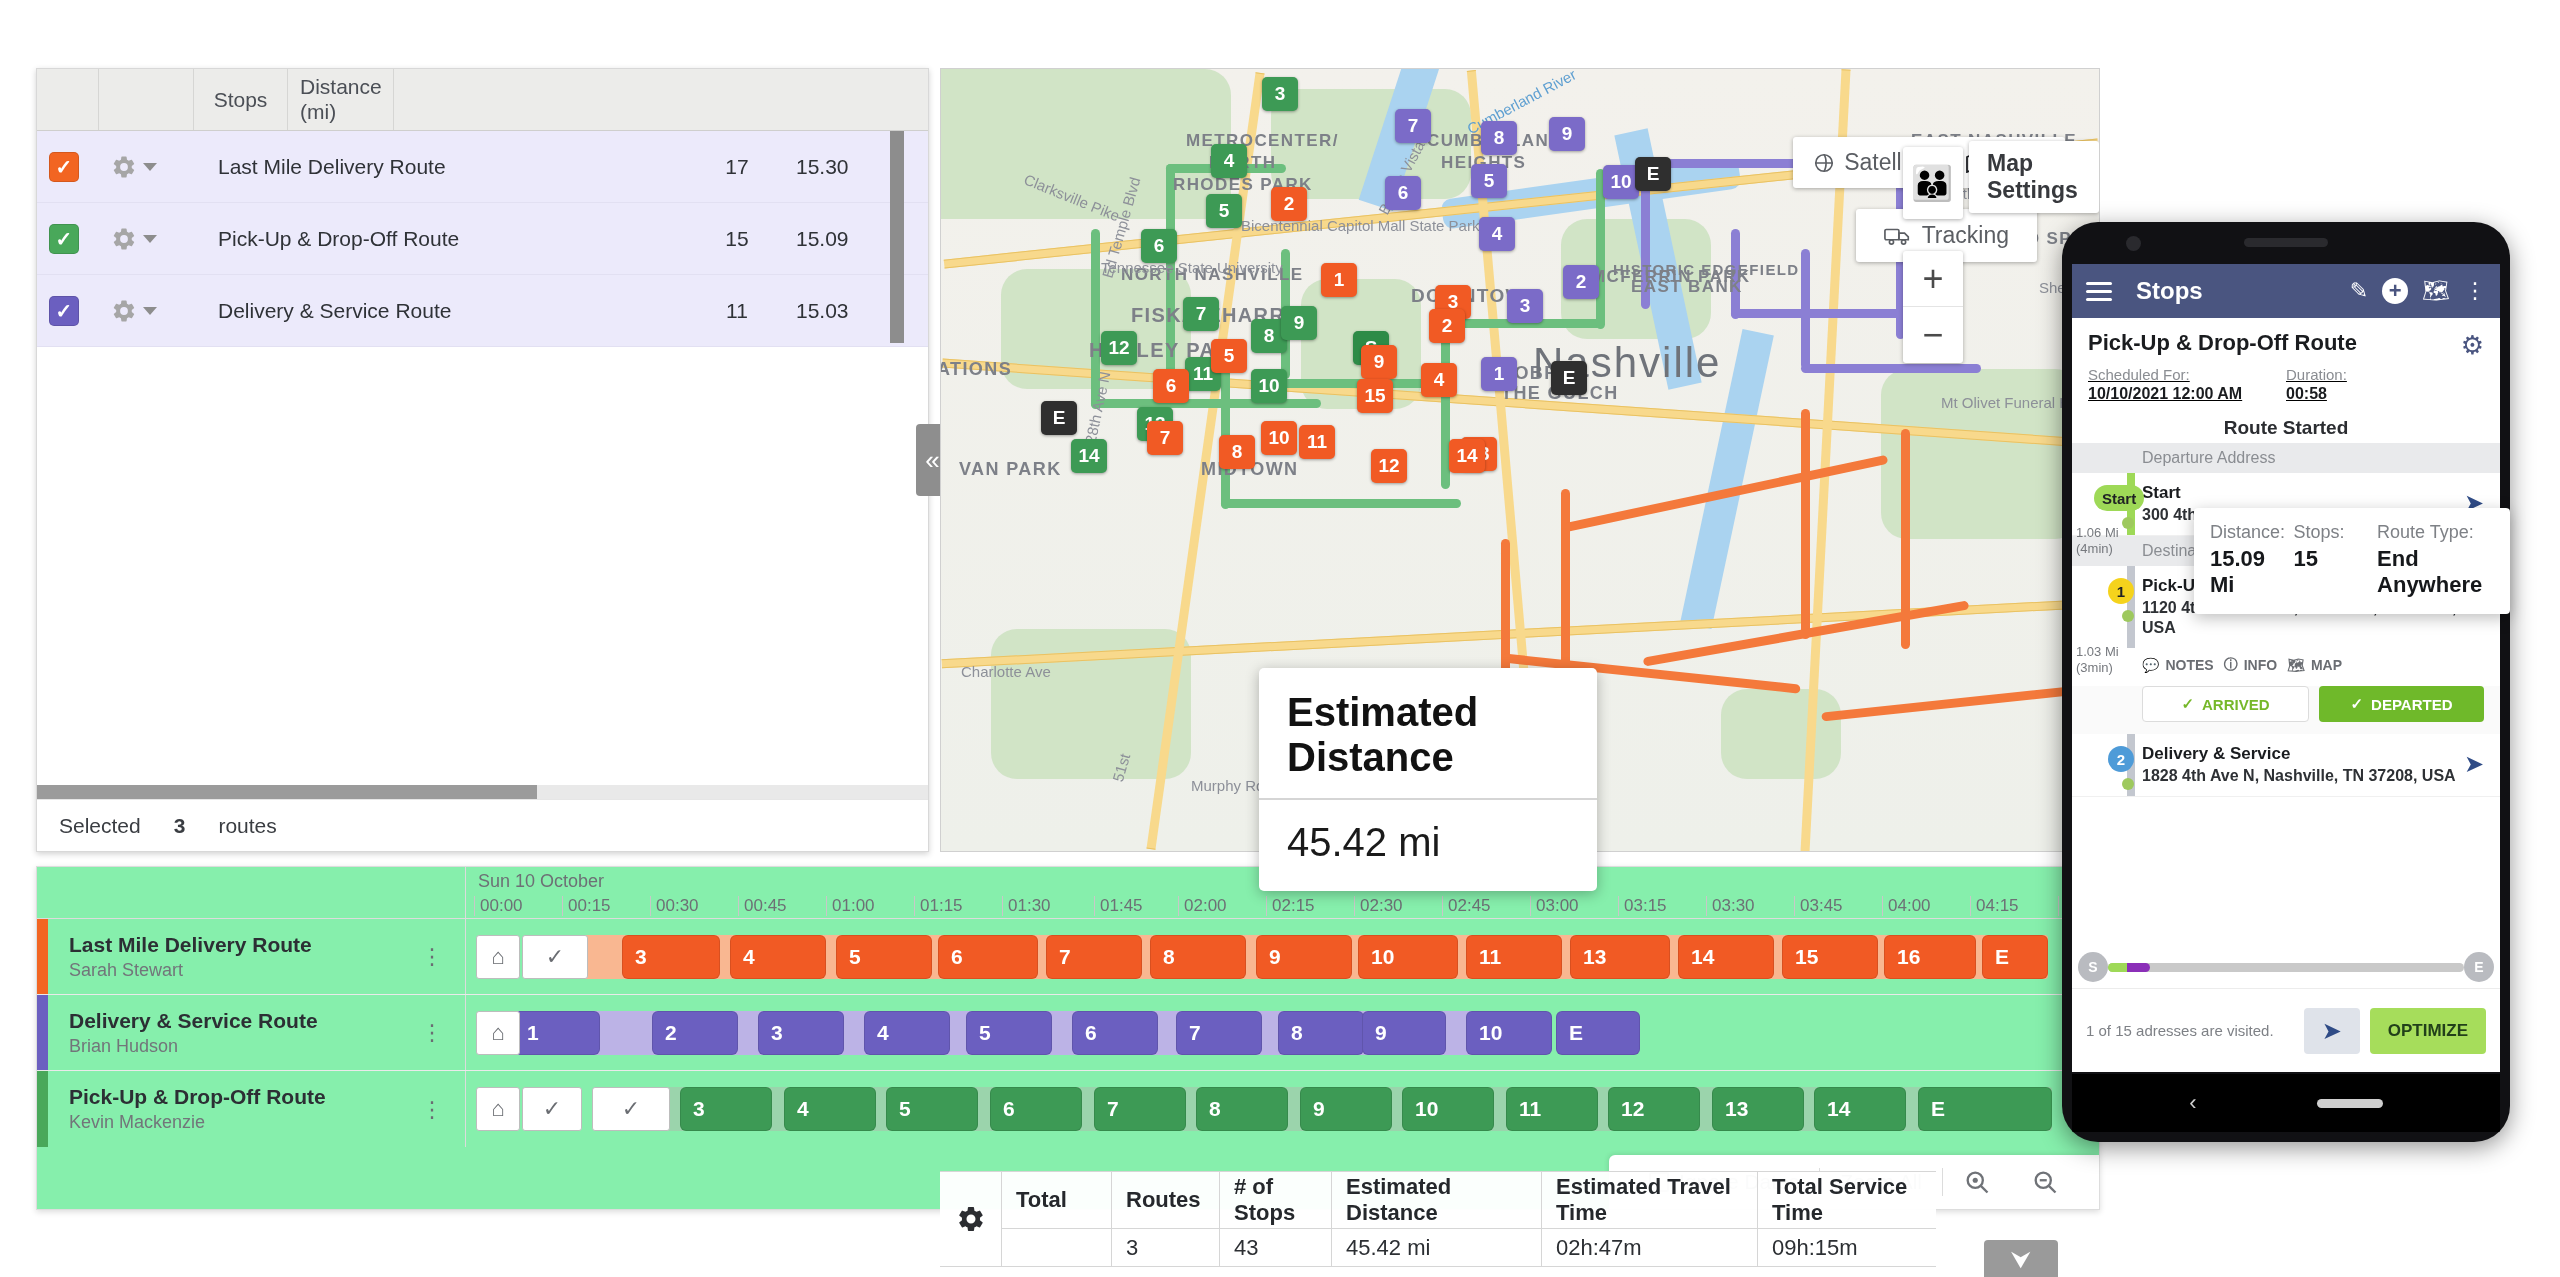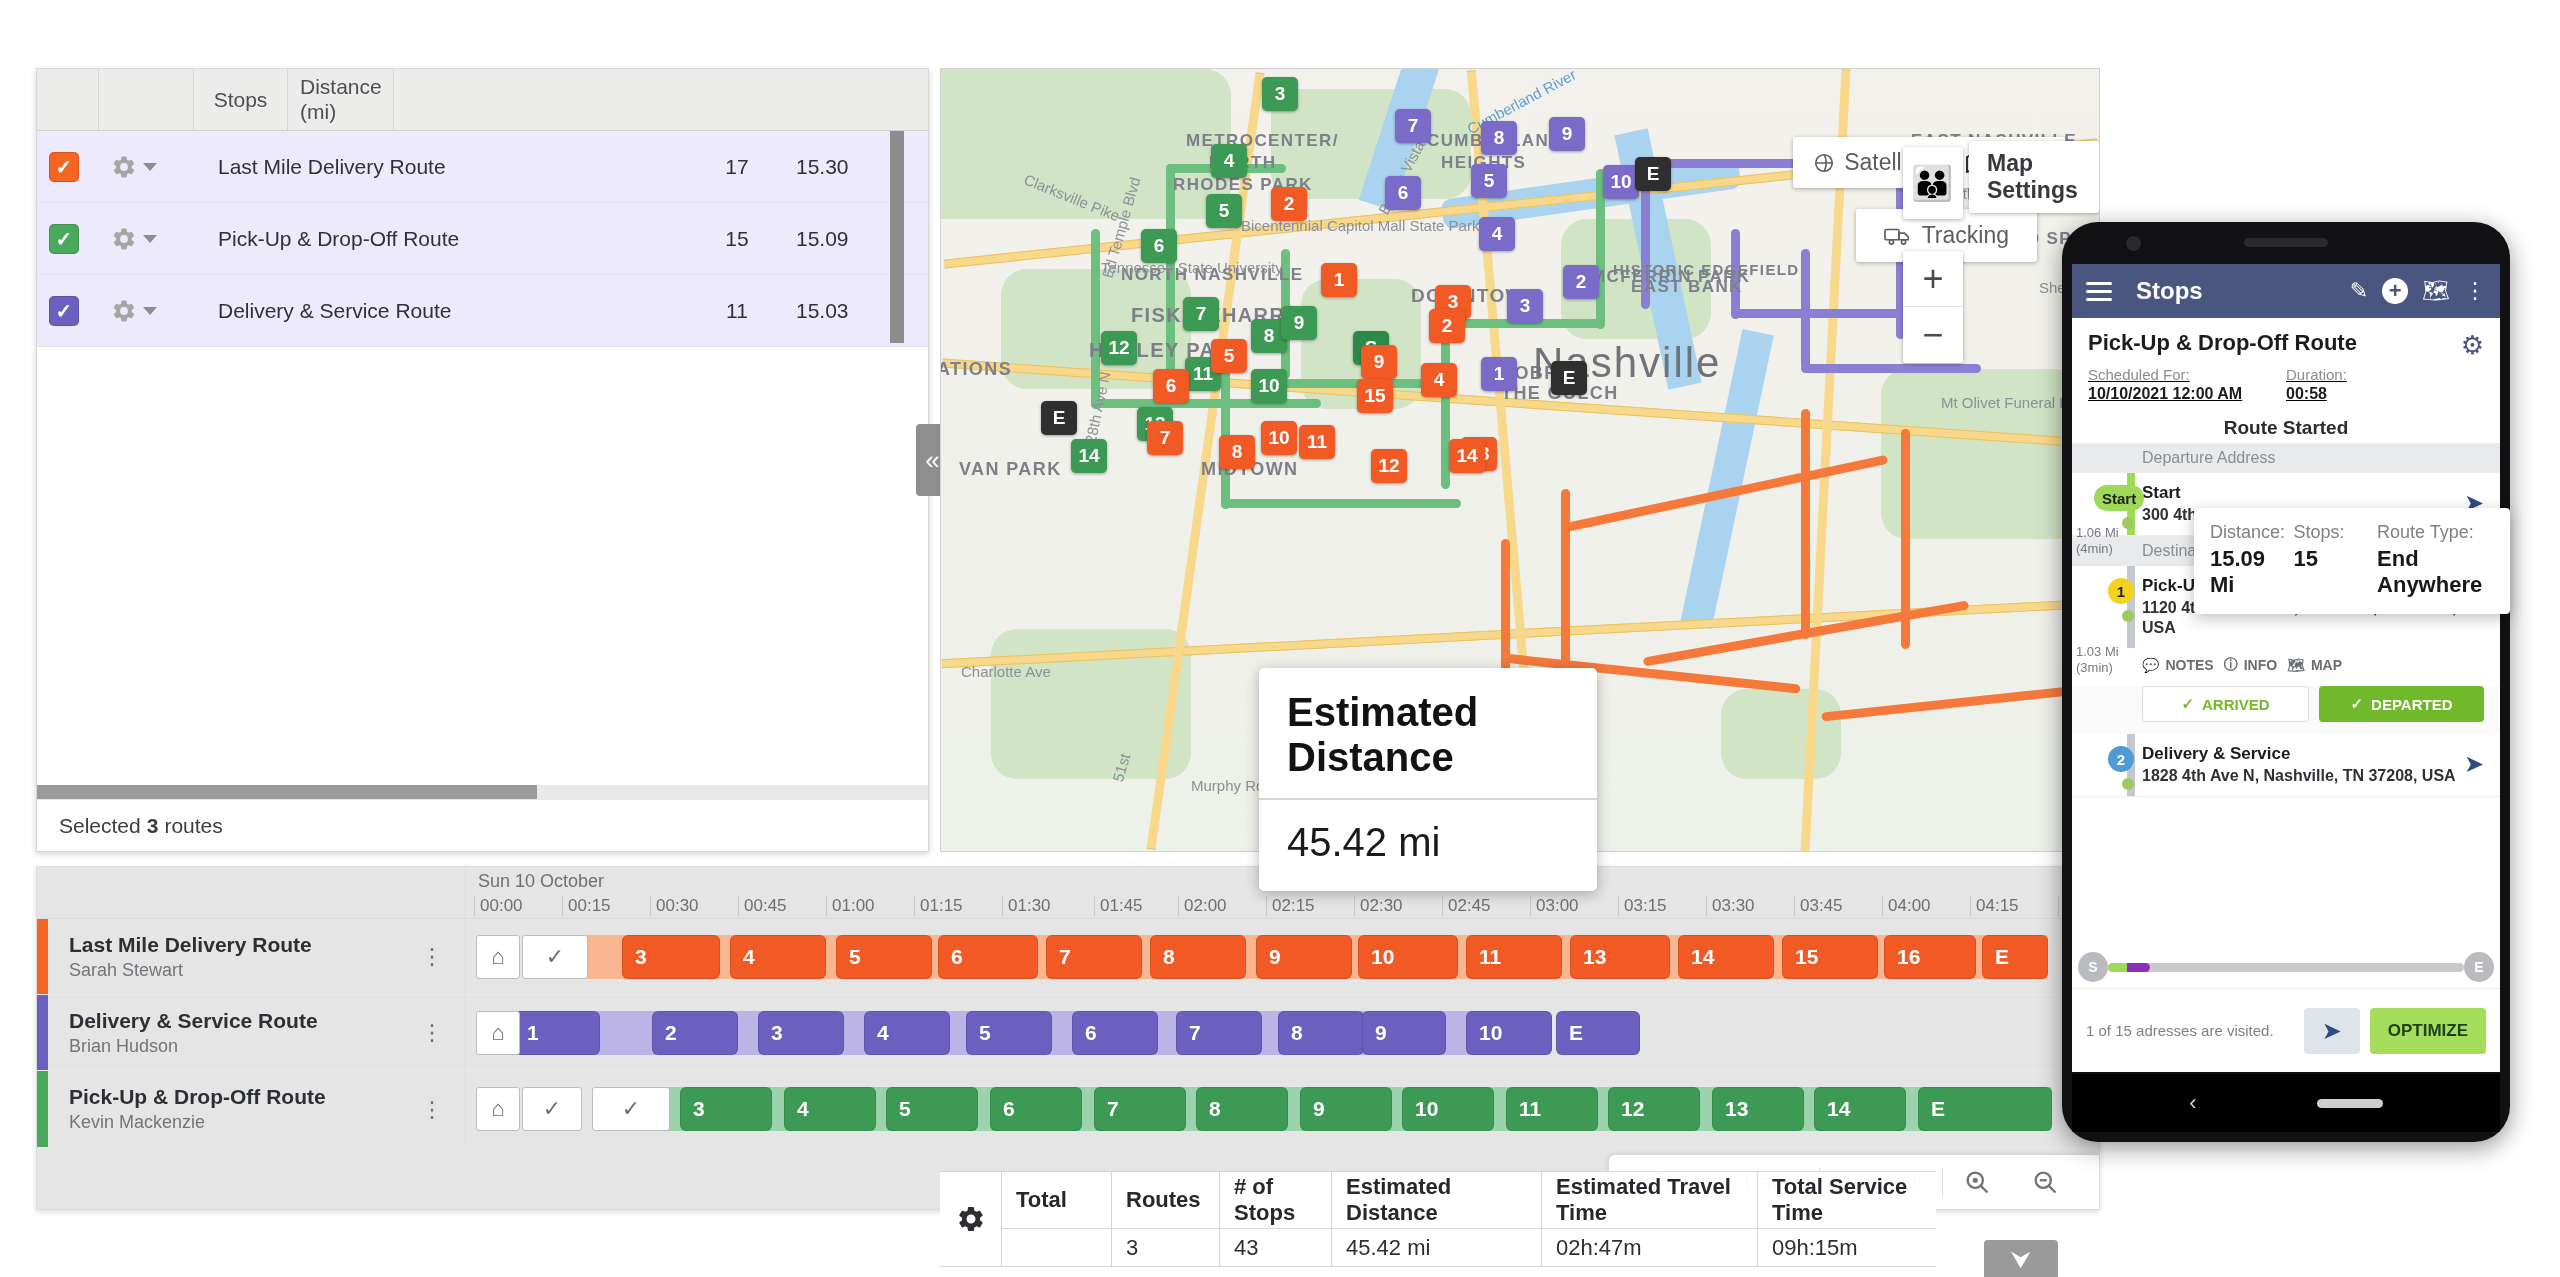--- a/index.html
+++ b/index.html
@@ -73,20 +73,21 @@
   .rt-scroll-h i { display: block; height: 14px; width: 500px; background: #9b9b9b; }
   .rt-scroll-v {
     position: absolute; right: 24px; top: 62px; width: 14px; height: 212px;
     background: #8d8d8d;
   }
   .rt-footer {
     position: absolute; left: 0; bottom: 0; width: 100%; height: 52px;
     display: flex; align-items: center; padding-left: 22px;
     font-size: 21px; color: #3a3d42; background: #fff;
     border-top: 1px solid #e6e6e6;
+    gap: 27px;
   }
   .rt-footer b { margin: 0 6px; }
 
   
   .collapse-handle {
     position: absolute; left: 916px; top: 424px;
     width: 30px; height: 72px; background: #8e8e8e;
     border-radius: 4px; color: #fff; font-size: 26px;
     display: flex; align-items: center; justify-content: center;
     letter-spacing: -3px;
@@ -207,21 +208,21 @@
   .est-card .t {
     padding: 22px 28px 18px; font-size: 40px; font-weight: 700;
     color: #121212; line-height: 1.12; border-bottom: 2px solid #d5d5d5;
   }
   .est-card .v { padding: 20px 28px 26px; font-size: 40px; color: #1a1a1a; }
 
   
   .timeline {
     position: absolute; left: 36px; top: 866px;
     width: 2064px; height: 344px;
-    background: #e5e5e5; border: 1px solid #ddd;
+    background: #86efac; border: 1px solid #ddd;
     box-shadow: 0 2px 6px rgba(0,0,0,.14);
     overflow: hidden;
   }
   .tl-head { display: flex; height: 52px; border-bottom: 1px solid #dcdcdc; }
   .tl-head-left { width: 429px; border-right: 1px solid #dcdcdc; }
   .tl-head-right { flex: 1; position: relative; }
   .tl-date { position: absolute; left: 12px; top: 4px; font-size: 18px; color: #6d7075; }
   .tl-ticks { position: absolute; left: 0; bottom: 2px; width: 100%; height: 26px; }
   .tl-tick { position: absolute; bottom: 0; font-size: 17px; color: #6d7075; padding-left: 5px; border-left: 1px solid #c8c8c8; height: 20px; }
 

